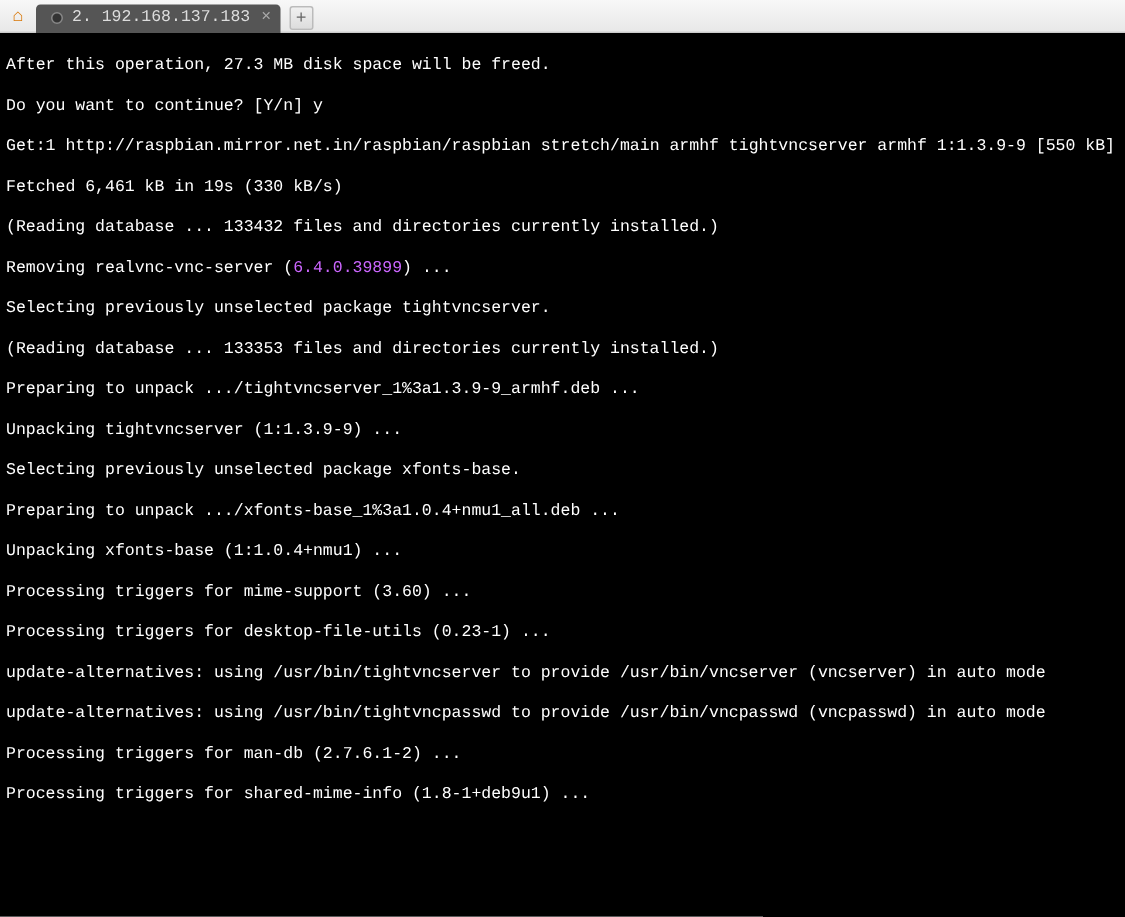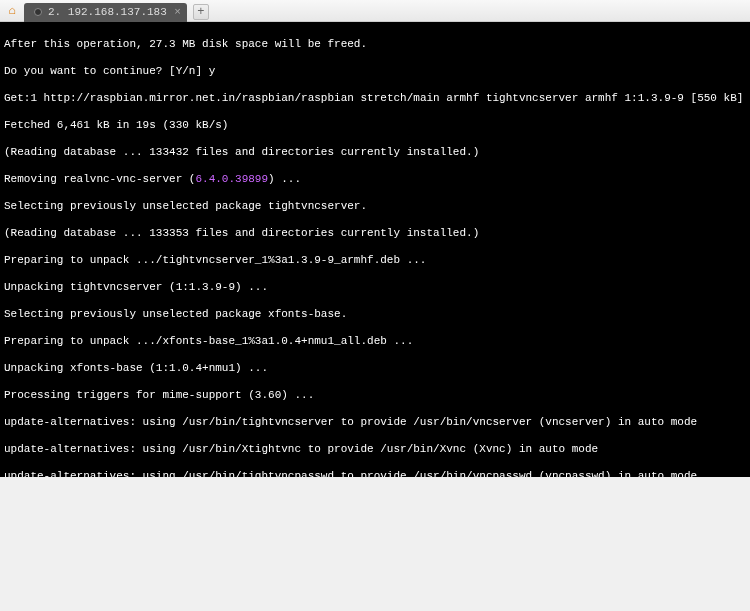--- a/index.html
+++ b/index.html
@@ -70,21 +70,21 @@
       display: flex;
       align-items: center;
       justify-content: center;
       font-size: 12px;
       color: #666;
       cursor: pointer;
     }
     .terminal {
       background: #000;
       color: #fff;
-      height: 455px;
+      height: 589px;
       padding: 2px 4px;
       font-family: 'Courier New', monospace;
       font-size: 11px;
       line-height: 13.5px;
       white-space: pre-wrap;
       overflow: hidden;
     }
     .link { color: #fff; }
     .purple { color: #cc66ff; margin-top: 40px; }
     .line { display: block; }
@@ -110,22 +110,22 @@
 <span class="line">(Reading database ... 133432 files and directories currently installed.)</span>
 <span class="line"><span>Removing realvnc-vnc-server (</span><span class="purple">6.4.0.39899</span><span>) ...</span></span>
 <span class="line">Selecting previously unselected package tightvncserver.</span>
 <span class="line">(Reading database ... 133353 files and directories currently installed.)</span>
 <span class="line">Preparing to unpack .../tightvncserver_1%3a1.3.9-9_armhf.deb ...</span>
 <span class="line">Unpacking tightvncserver (1:1.3.9-9) ...</span>
 <span class="line">Selecting previously unselected package xfonts-base.</span>
 <span class="line">Preparing to unpack .../xfonts-base_1%3a1.0.4+nmu1_all.deb ...</span>
 <span class="line">Unpacking xfonts-base (1:1.0.4+nmu1) ...</span>
 <span class="line">Processing triggers for mime-support (3.60) ...</span>
+<span class="line">Processing triggers for desktop-file-utils (0.23-1) ...</span>
 <span class="line">update-alternatives: using /usr/bin/tightvncserver to provide /usr/bin/vncserver (vncserver) in auto mode</span>
-<span class="line">update-alternatives: using /usr/bin/Xtightvnc to provide /usr/bin/Xvnc (Xvnc) in auto mode</span>
 <span class="line">update-alternatives: using /usr/bin/tightvncpasswd to provide /usr/bin/vncpasswd (vncpasswd) in auto mode</span>
 <span class="line">Processing triggers for man-db (2.7.6.1-2) ...</span>
 <span class="line">Processing triggers for shared-mime-info (1.8-1+deb9u1) ...</span>
 
 
 
 
 
 
 

